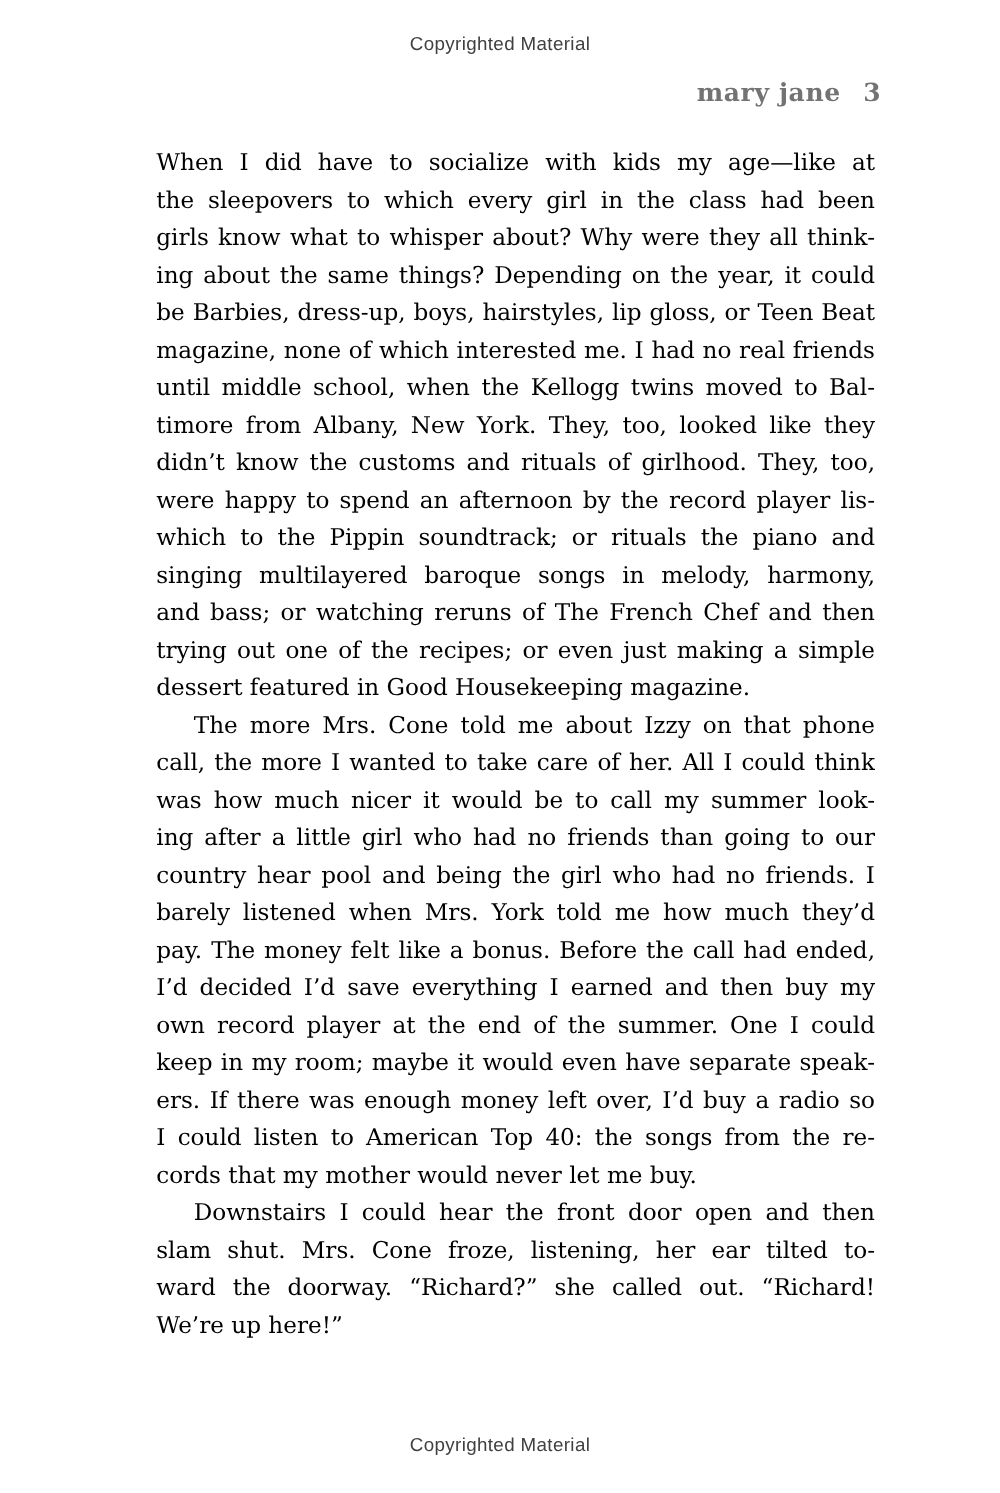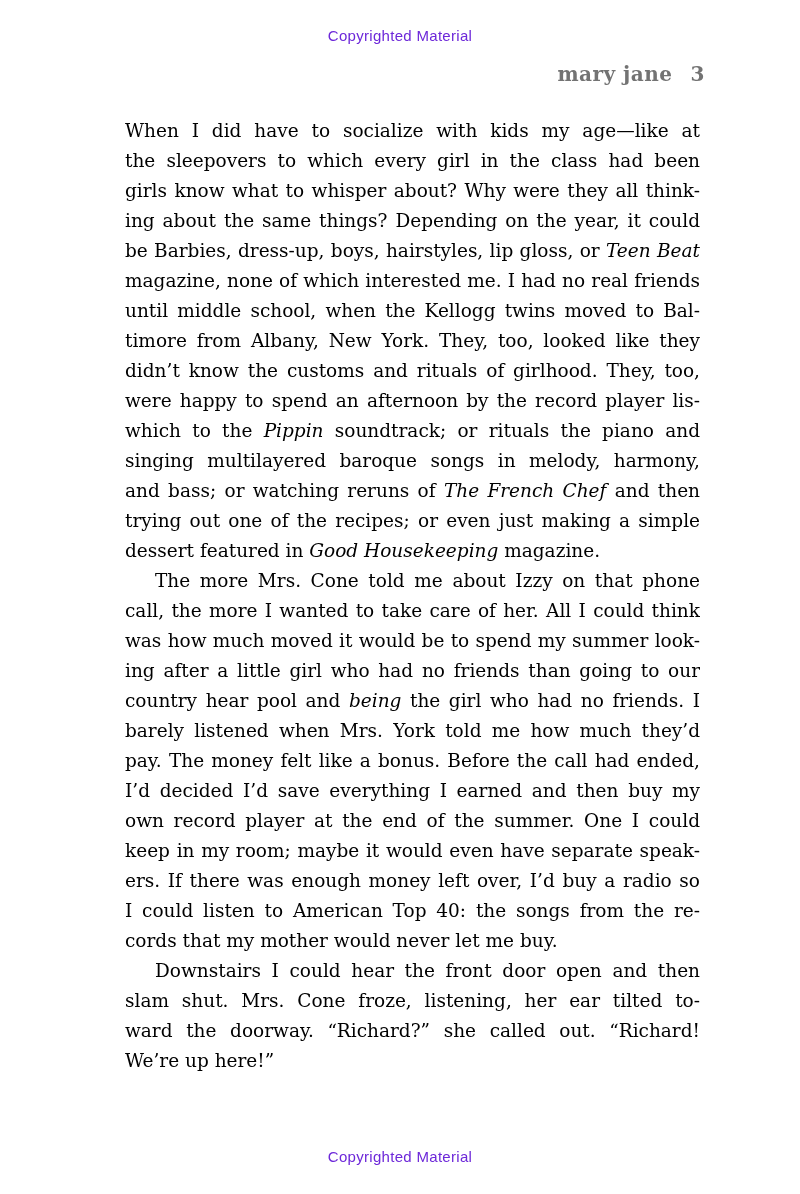--- a/index.html
+++ b/index.html
@@ -17,21 +17,21 @@
     color: #171717;
   }
   .notice {
     position: absolute;
     left: 0;
     width: 100%;
     text-align: center;
     font-family: "Liberation Sans", sans-serif;
     font-size: 15px;
     letter-spacing: 0.3px;
-    color: #6d28d9;
+    color: #404040;
   }
   .notice-top { top: 27px; }
   .notice-bottom { top: 1148px; }
   .running-header {
     position: absolute;
     top: 62px;
     right: 95px;
     font-family: "DejaVu Serif", serif;
     font-weight: bold;
     font-size: 20px;
@@ -57,21 +57,21 @@
     text-align-last: justify;
     white-space: nowrap;
     overflow: hidden;
   }
   .line.last {
     text-align-last: left;
   }
   .line.indent {
     padding-left: 30px;
   }
-  .italic { font-style: italic; }
+  .italic { }
 </style>
 </head>
 <body>
 
 <div id="book-page">
 
   <div class="notice notice-top">Copyrighted Material</div>
 
   <div class="running-header">
     <span class="running-title">mary jane</span><span class="page-number">3</span>
@@ -91,21 +91,21 @@
         <div class="line"><span>were happy to spend an afternoon by the record player lis-</span></div>
         <div class="line"><span>which to the </span><span class="italic">Pippin</span><span> soundtrack; or rituals the piano and</span></div>
         <div class="line"><span>singing multilayered baroque songs in melody, harmony,</span></div>
         <div class="line"><span>and bass; or watching reruns of </span><span class="italic">The French Chef</span><span> and then</span></div>
         <div class="line"><span>trying out one of the recipes; or even just making a simple</span></div>
         <div class="line last"><span>dessert featured in </span><span class="italic">Good Housekeeping</span><span> magazine.</span></div>
       </div>
       <div class="paragraph">
         <div class="line indent"><span>The more Mrs. Cone told me about Izzy on that phone</span></div>
         <div class="line"><span>call, the more I wanted to take care of her. All I could think</span></div>
-        <div class="line"><span>was how much moved it would be to spend my summer look-</span></div>
+        <div class="line"><span>was how much nicer it would be to call my summer look-</span></div>
         <div class="line"><span>ing after a little girl who had no friends than going to our</span></div>
         <div class="line"><span>country hear pool and </span><span class="italic">being</span><span> the girl who had no friends. I</span></div>
         <div class="line"><span>barely listened when Mrs. York told me how much they’d</span></div>
         <div class="line"><span>pay. The money felt like a bonus. Before the call had ended,</span></div>
         <div class="line"><span>I’d decided I’d save everything I earned and then buy my</span></div>
         <div class="line"><span>own record player at the end of the summer. One I could</span></div>
         <div class="line"><span>keep in my room; maybe it would even have separate speak-</span></div>
         <div class="line"><span>ers. If there was enough money left over, I’d buy a radio so</span></div>
         <div class="line"><span>I could listen to American Top 40: the songs from the re-</span></div>
         <div class="line last"><span>cords that my mother would never let me buy.</span></div>

